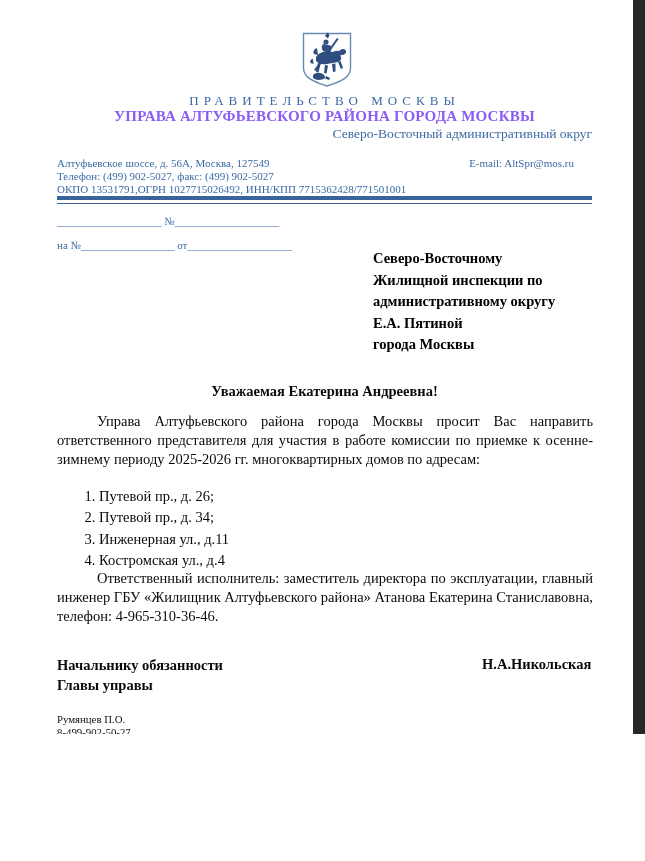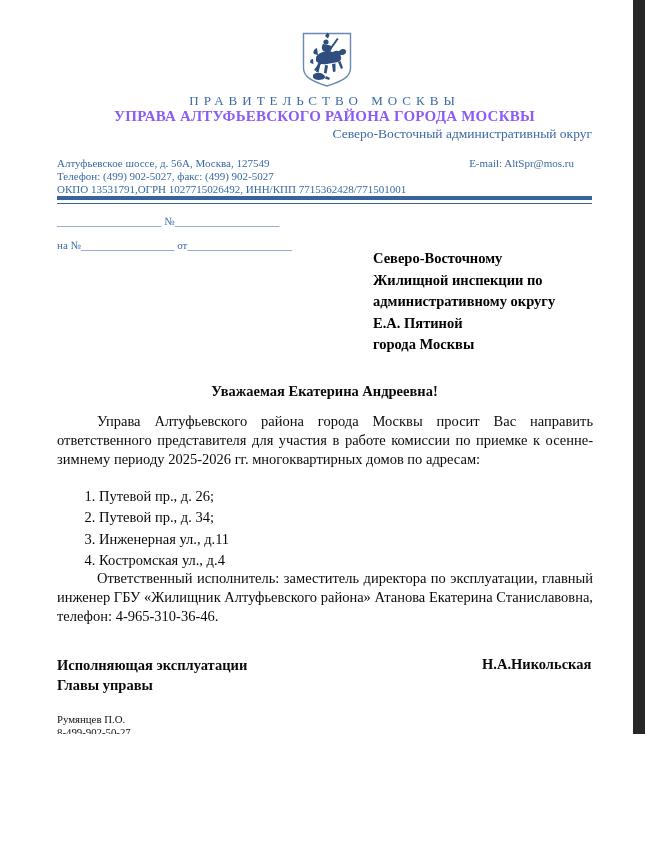--- a/index.html
+++ b/index.html
@@ -120,21 +120,21 @@
   <ol class="addr-list">
     <li>Путевой пр., д. 26;</li>
     <li>Путевой пр., д. 34;</li>
     <li>Инженерная ул., д.11</li>
     <li>Костромская ул., д.4</li>
   </ol>
 
   <div class="para p2">Ответственный исполнитель: заместитель директора по эксплуатации, главный инженер ГБУ «Жилищник Алтуфьевского района» Атанова Екатерина Станиславовна, телефон: 4-965-310-36-46.</div>
 
   <div class="sig-role">
-    <div>Исполняющая эксплуатации</div>
+    <div>Начальнику обязанности</div>
     <div>Главы управы</div>
   </div>
   <div class="sig-name">Н.А.Никольская</div>
 
   <div class="executor">
     <div>Румянцев П.О.</div>
     <div>8-499-902-50-27</div>
   </div>
 
   <div class="watermark">

